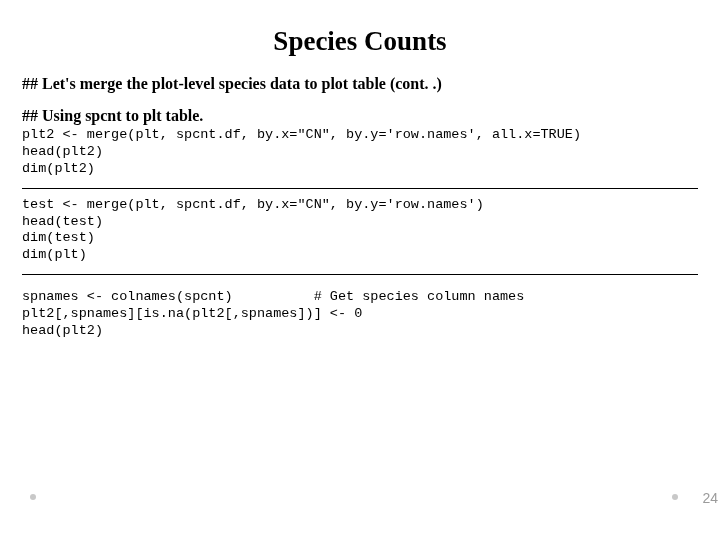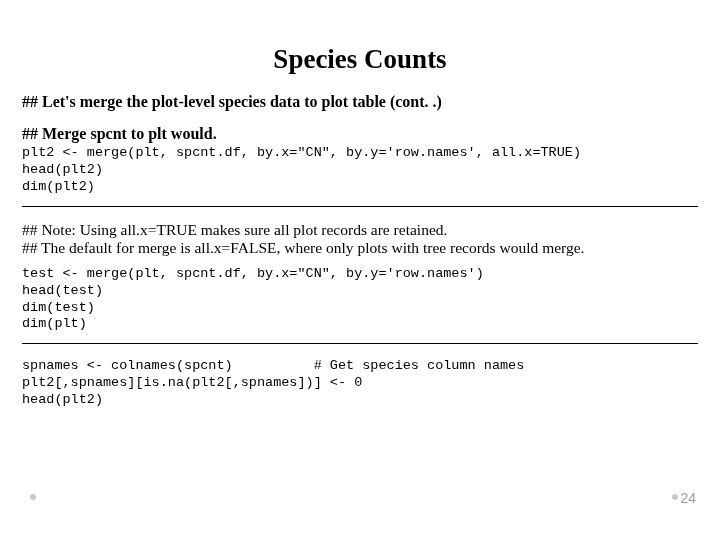--- a/index.html
+++ b/index.html
@@ -11,21 +11,21 @@
     font-family: "Times New Roman", Times, serif;
     color: #000000;
     position: relative;
     box-sizing: border-box;
   }
   .slide {
     width: 720px;
     height: 516px;
     position: relative;
     box-sizing: border-box;
-    padding: 36px 22px 0 22px;
+    padding: 18px 22px 0 22px;
   }
   .title {
     text-align: center;
     font-weight: bold;
     font-size: 27px;
     margin: 8px 0 18px 0;
   }
   .subtitle {
     font-weight: bold;
     font-size: 16px;
@@ -48,21 +48,21 @@
     white-space: pre;
     margin: 0 0 10px 0;
   }
   .note {
     font-size: 15.5px;
     line-height: 1.2;
     margin: 6px 0 8px 0;
   }
   .page-num {
     position: absolute;
-    right: 24px;
+    right: 2px;
     bottom: 10px;
     font-size: 14px;
     color: #9b9b9b;
     font-family: Arial, sans-serif;
   }
   .bullet-dot {
     position: absolute;
     left: 30px;
     bottom: 16px;
     width: 6px;
@@ -85,32 +85,28 @@
 </style>
 </head>
 <body>
 
 <div class="slide">
   <div class="title">Species Counts</div>
 
   <div class="subtitle">## Let's merge the plot-level species data to plot table (cont. .)</div>
 
   <div class="underline-block">
-    <div class="section-head">## Merge spcnt to plt would.</div>
+    <div class="section-head">## Using spcnt to plt table.</div>
     <div class="code">plt2 &lt;- merge(plt, spcnt.df, by.x="CN", by.y='row.names', all.x=TRUE)
 head(plt2)
 dim(plt2)</div>
   </div>
 
   <div class="sep"></div>
 
-  <div class="note">
-    <div>## Note: Using all.x=TRUE makes sure all plot records are retained.</div>
-    <div>## The default for merge is all.x=FALSE, where only plots with tree records would merge.</div>
-  </div>
 
   <div class="underline-block">
     <div class="code">test &lt;- merge(plt, spcnt.df, by.x="CN", by.y='row.names')
 head(test)
 dim(test)
 dim(plt)</div>
   </div>
 
   <div class="sep"></div>
   <div class="sep"></div>

